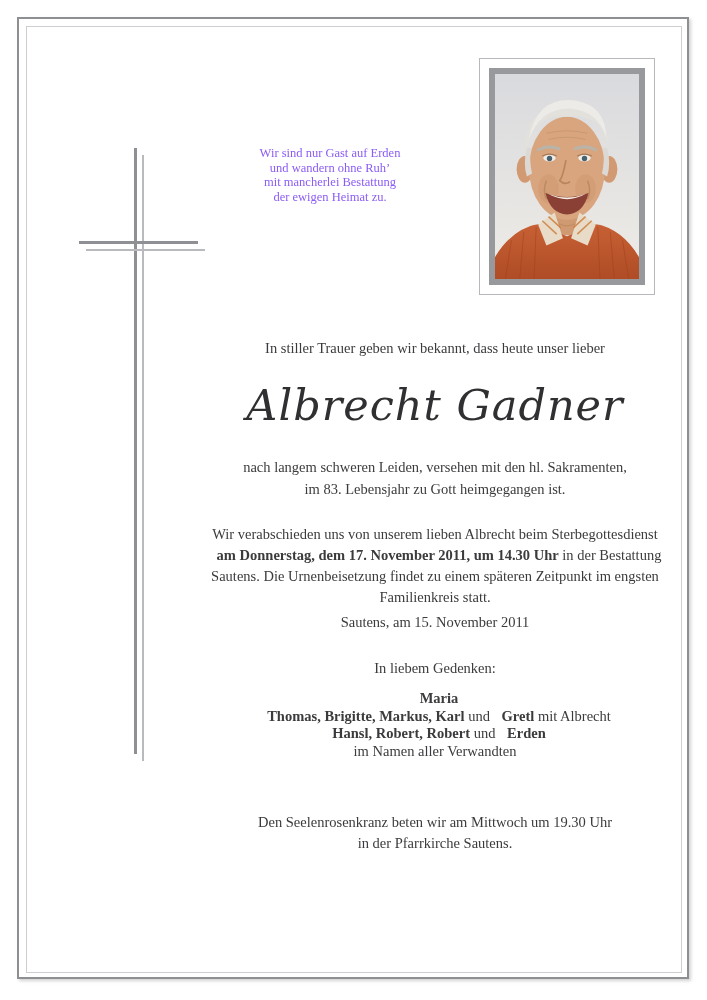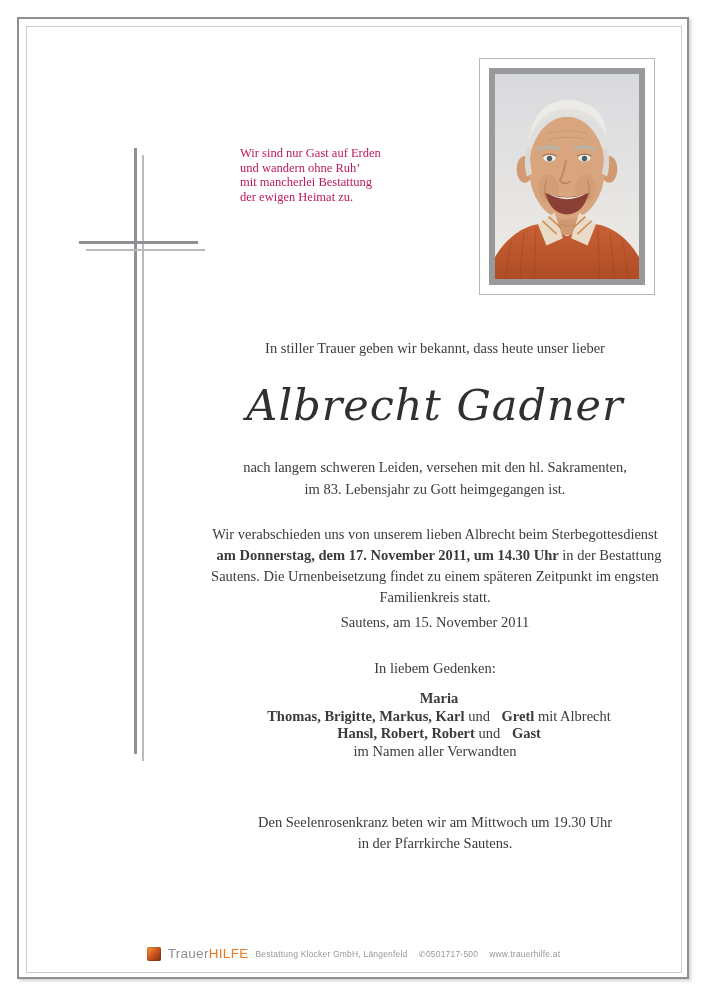--- a/index.html
+++ b/index.html
@@ -15,22 +15,22 @@
   .frame-inner{
     position:absolute;left:26px;top:26px;width:656px;height:947px;
     border:1px solid #cdced2;box-sizing:border-box;
   }
   
   .cross-v-main{position:absolute;left:134px;top:148px;width:3px;height:606px;background:#8f9094;}
   .cross-v-shadow{position:absolute;left:142px;top:155px;width:2px;height:606px;background:#b9babd;}
   .cross-h-main{position:absolute;left:79px;top:241px;width:119px;height:3px;background:#8f9094;}
   .cross-h-shadow{position:absolute;left:86px;top:249px;width:119px;height:2px;background:#b9babd;}
   
-  .poem{position:absolute;left:240px;top:146px;width:180px;
-    font-size:12.5px;line-height:14.5px;color:#be185d;}
+  .poem{position:absolute;left:240px;top:146px;width:180px;text-align:center;
+    font-size:12.5px;line-height:14.5px;color:#8b5cf6;}
   
   .photo-frame{position:absolute;left:479px;top:58px;width:176px;height:237px;
     border:1px solid #b7b8bb;background:#ffffff;box-sizing:border-box;padding:9px;}
   .photo-mat{width:100%;height:100%;border:6px solid #98999d;box-sizing:border-box;overflow:hidden;}
   .photo-mat svg{display:block;width:100%;height:100%;}
   
   .tc{position:absolute;left:150px;width:570px;text-align:center;}
   .intro{top:340px;font-size:14.5px;}
   .name{top:380px;font-size:43px;font-family:"DejaVu Serif",serif;font-style:italic;
     font-weight:400;color:#303032;letter-spacing:1px;}
@@ -153,30 +153,23 @@
     <div>Familienkreis statt.</div>
   </div>
 
   <div class="tc dateline">Sautens, am 15. November 2011</div>
 
   <div class="tc gedenken">In liebem Gedenken:</div>
 
   <div class="tc family">
     <div class="b">Maria</div>
     <div><span class="b">Thomas, Brigitte, Markus, Karl</span><span> und </span><span class="b">Gretl</span><span> mit Albrecht</span></div>
-    <div><span class="b">Hansl, Robert, Robert</span><span> und </span><span class="b">Gast</span></div>
+    <div><span class="b">Hansl, Robert, Robert</span><span> und </span><span class="b">Erden</span></div>
     <div>im Namen aller Verwandten</div>
   </div>
 
   <div class="tc rosary">
     <div>Den Seelenrosenkranz beten wir am Mittwoch um 19.30 Uhr</div>
     <div>in der Pfarrkirche Sautens.</div>
   </div>
 
-  <div class="footer">
-    <div class="logo-square"></div>
-    <div class="brand"><span class="gray">Trauer</span><span class="accent">HILFE</span></div>
-    <div class="ftext">Bestattung Klocker GmbH, Längenfeld</div>
-    <div class="ftext fgap"><span>✆</span><span>0501717-500</span></div>
-    <div class="ftext fgap">www.trauerhilfe.at</div>
-  </div>
 
 </div>
 
 </body></html>

